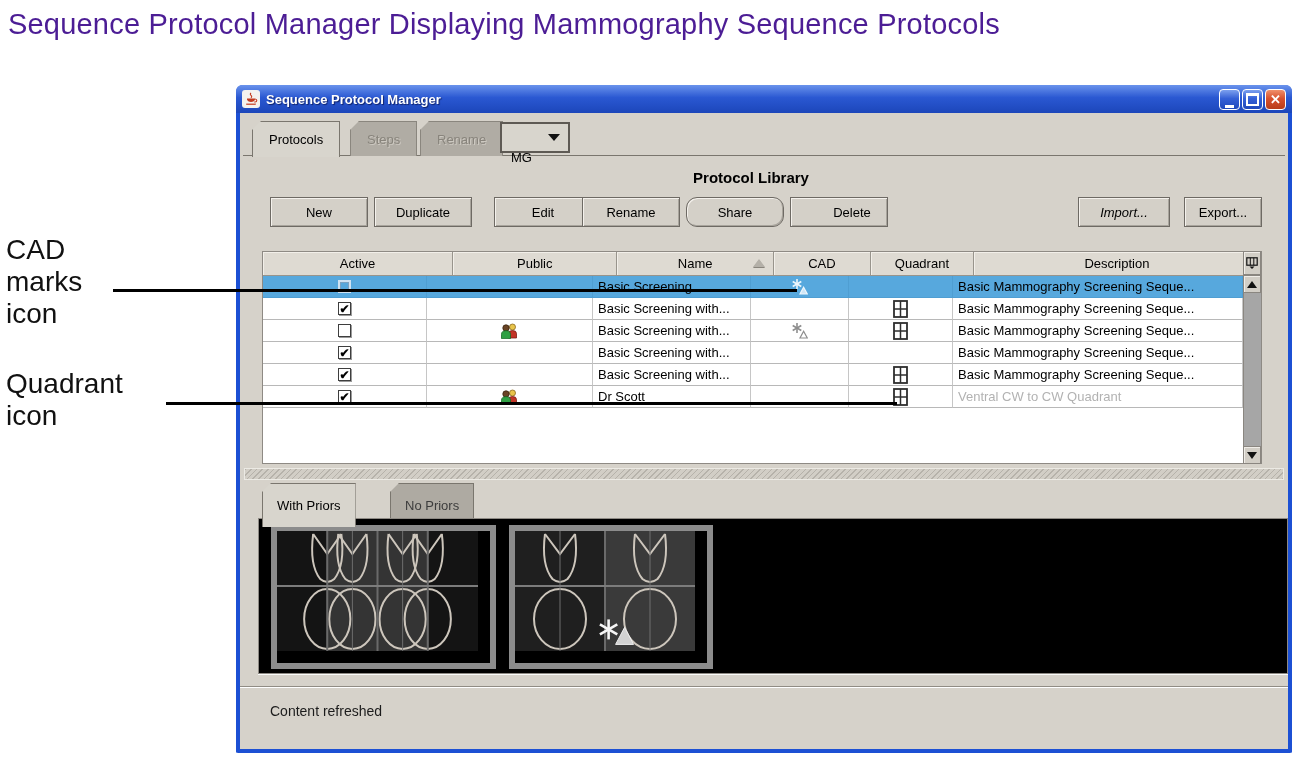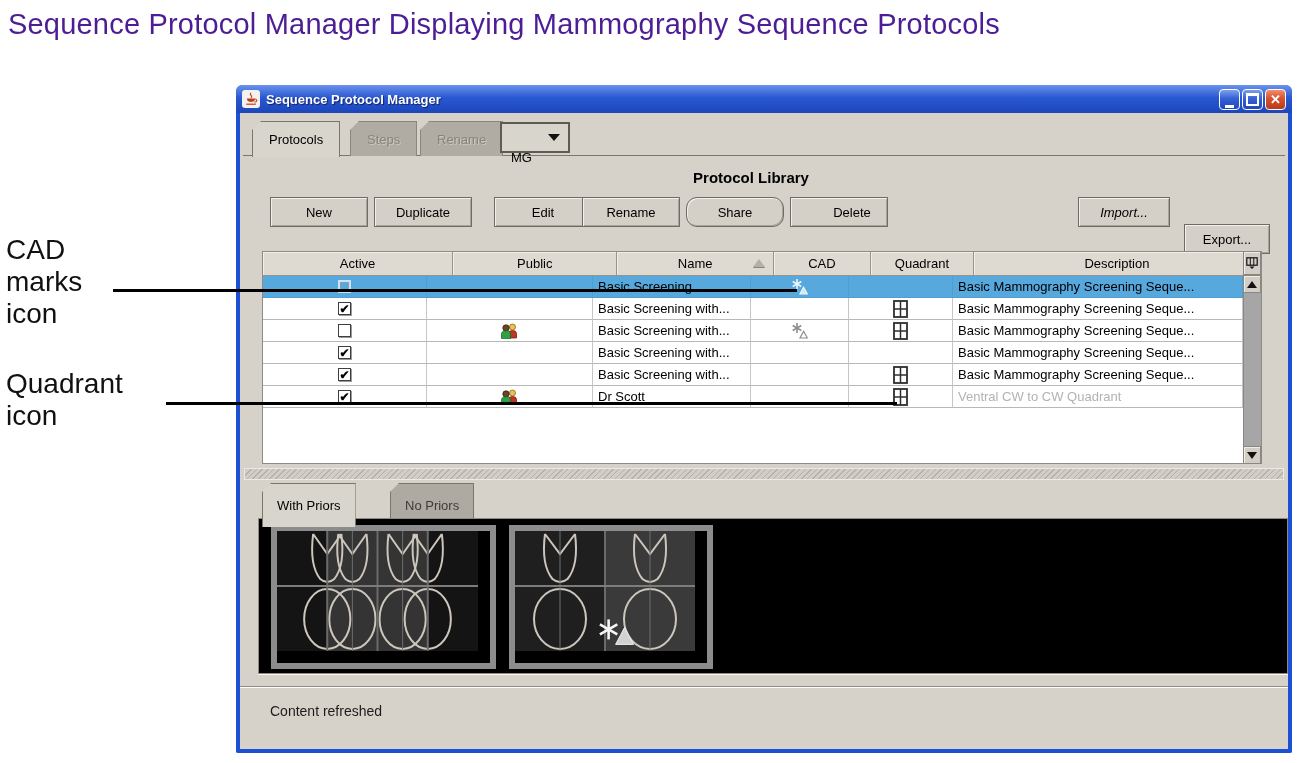--- a/index.html
+++ b/index.html
@@ -164,21 +164,21 @@
 
       <div class="lib-title">Protocol Library</div>
 
       <div class="btn" style="left:30px;width:98px;">New</div>
       <div class="btn" style="left:134px;width:98px;">Duplicate</div>
       <div class="btn" style="left:238px;width:98px;margin-left:16px;">Edit</div>
       <div class="btn" style="left:342px;width:98px;">Rename</div>
       <div class="btn" style="left:446px;width:98px;border-radius:11px;">Share</div>
       <div class="btn" style="left:550px;width:98px;padding-left:26px;">Delete</div>
       <div class="btn" style="left:838px;width:92px;font-style:italic;">Import...</div>
-      <div class="btn" style="left:944px;width:86px;margin-top:27px;">Export...</div>
+      <div class="btn" style="left:944px;width:78px;">Export...</div>
 
       <div class="tablewrap">
         <div class="thead">
           <div class="th" style="width:192px;">
               <span>Active</span>
             </div>
           <div class="th" style="width:166px;">
               <span>Public</span>
             </div>
           <div class="th" style="width:158px;">

